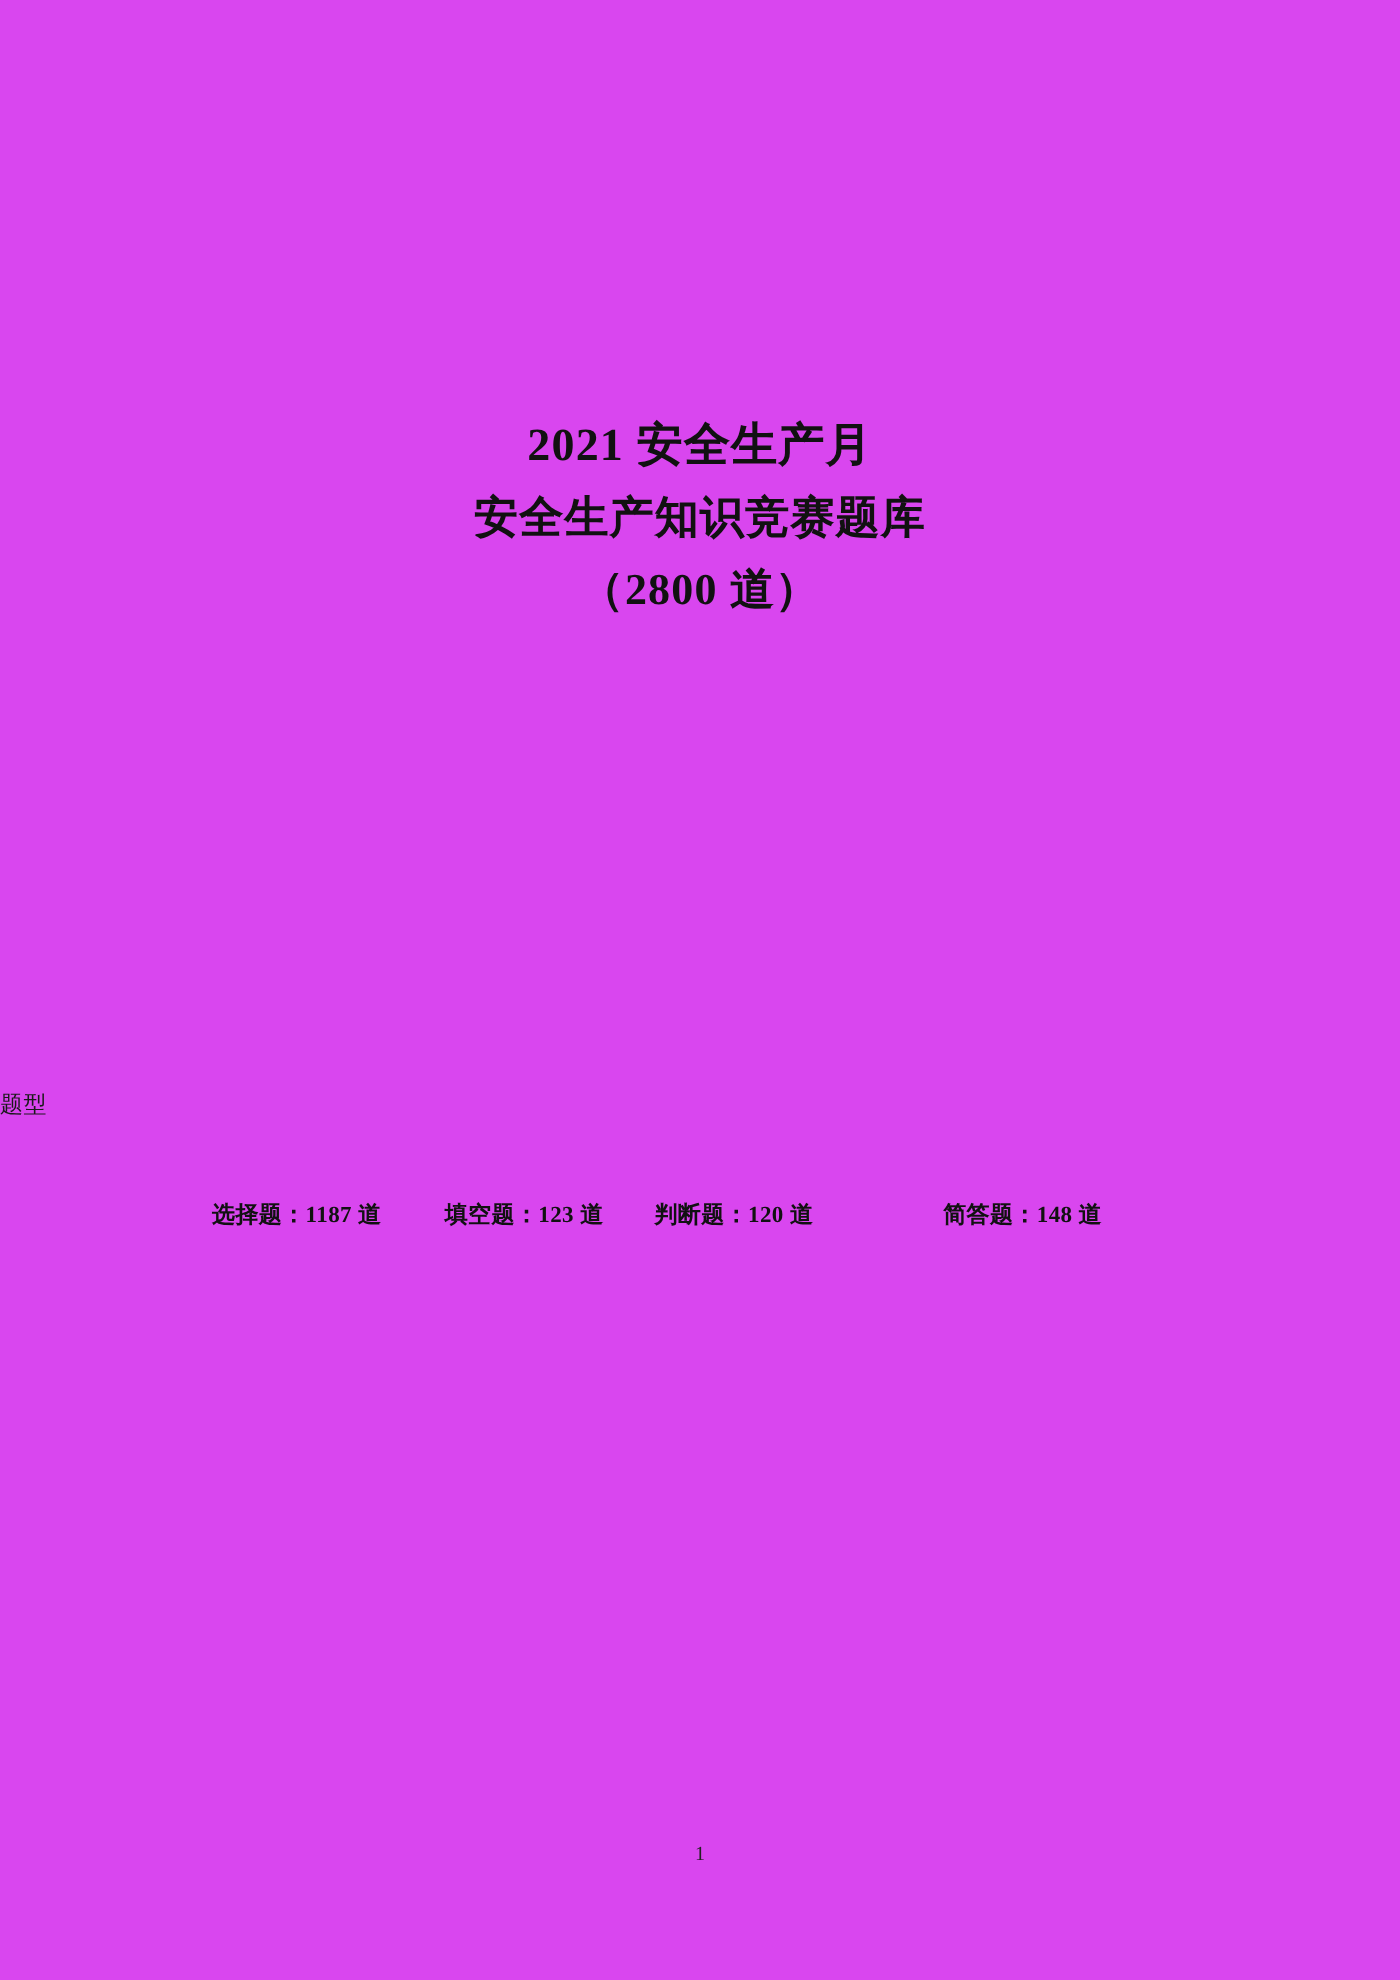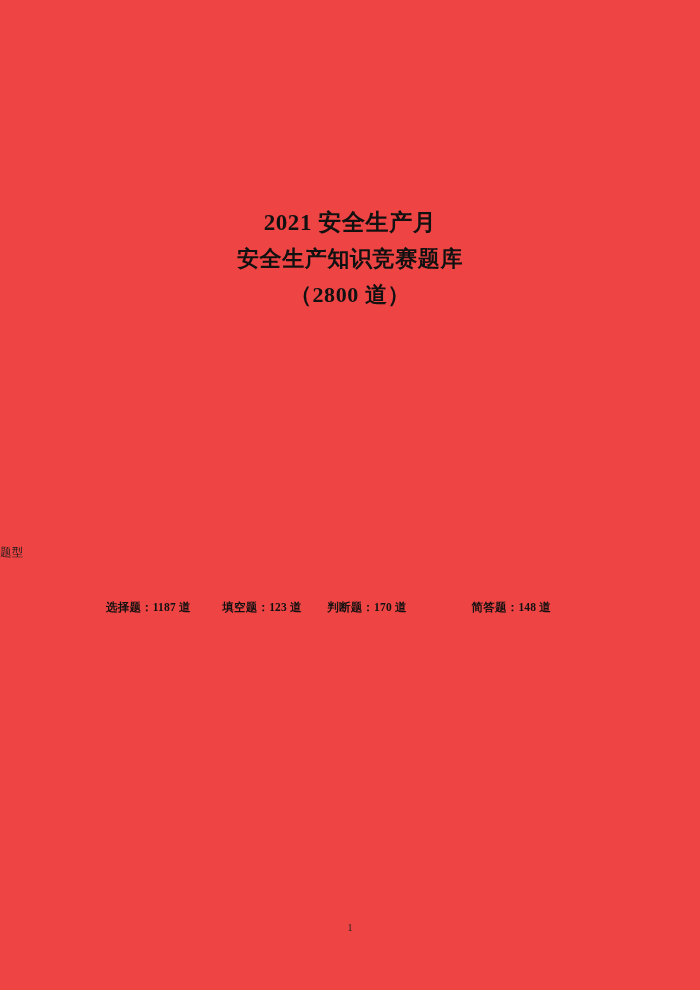--- a/index.html
+++ b/index.html
@@ -8,21 +8,21 @@
     background: #ffffff;
   }
   body {
     font-family: "Liberation Serif", "DejaVu Serif", serif;
     color: #1a1a1a;
   }
   .page {
     position: relative;
     width: 700px;
     height: 990px;
-    background: #ef4444;
+    background: #d946ef;
     overflow: hidden;
     box-sizing: border-box;
   }
   
   .title-block {
     position: absolute;
     top: 205px;
     left: 0;
     width: 700px;
     text-align: center;
@@ -91,20 +91,20 @@
     <div class="title-line sub">安全生产知识竞赛题库</div>
     <div class="title-line sub">（2800 道）</div>
   </div>
 
   <div class="section-heading">题型</div>
 
   <div class="stats">
     <div class="stats-row">
       <div class="stat-item">选择题：1187 道</div>
       <div class="stat-item">填空题：123 道</div>
-      <div class="stat-item">判断题：170 道</div>
+      <div class="stat-item">判断题：120 道</div>
       <div class="stat-item">简答题：148 道</div>
     </div>
   </div>
 
   <div class="page-number">1</div>
 
 </div>
 
 </body></html>

